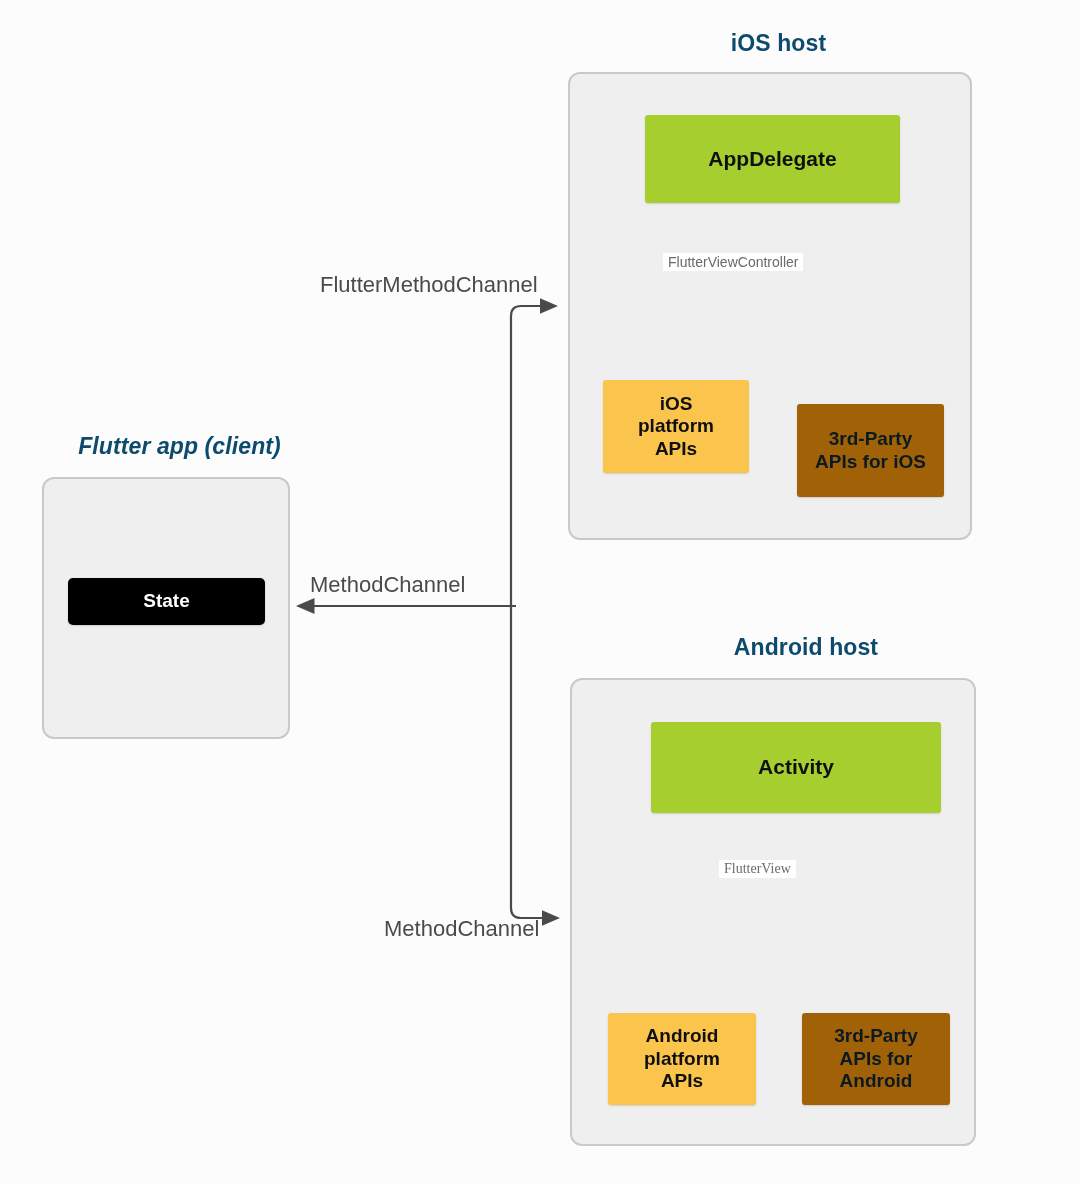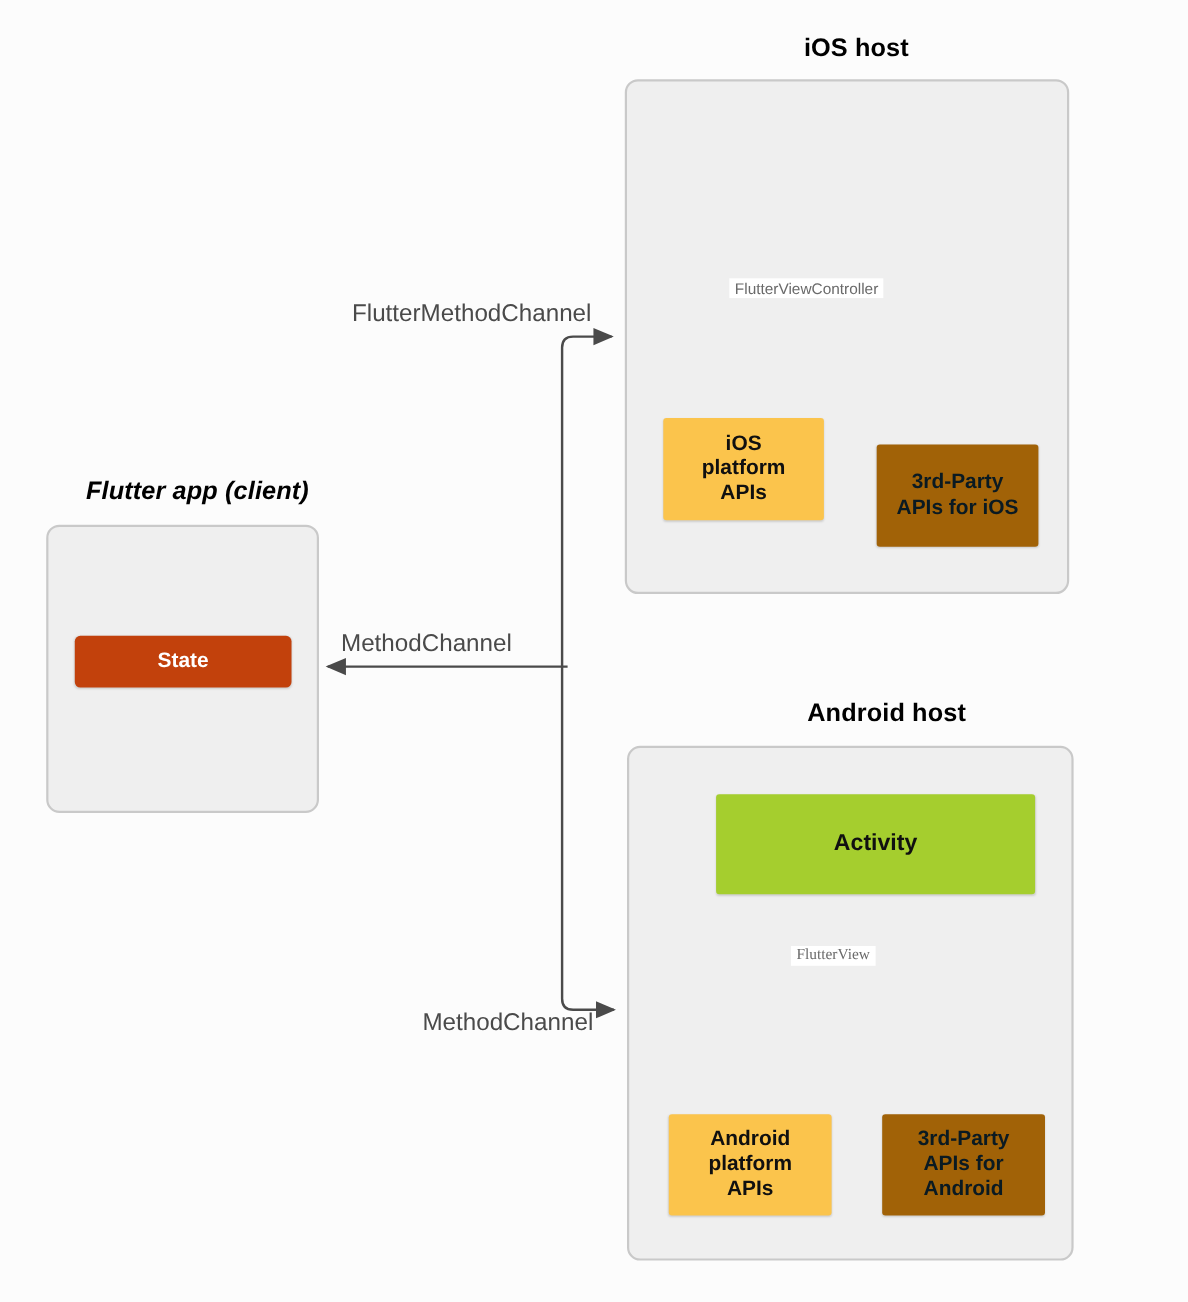--- a/index.html
+++ b/index.html
@@ -28,21 +28,21 @@
   }
   #ios-host-box   { left: 568px; top: 72px;  width: 404px; height: 468px; }
   #android-host-box { left: 570px; top: 678px; width: 406px; height: 468px; }
   #client-box     { left: 42px;  top: 477px; width: 248px; height: 262px; }
 
   
   .host-title {
     position: absolute;
     font-size: 23px;
     font-weight: bold;
-    color: #000000;
+    color: #0c4a6e;
     letter-spacing: 0.1px;
     white-space: nowrap;
     background: #fcfcfc;
     padding: 0 6px;
     text-align: center;
   }
   #ios-host-title     { left: 660px; top: 30px;  width: 225px; }
   #android-host-title { left: 684px; top: 634px; width: 232px; }
   #client-title       { left: 36px;  top: 433px; width: 275px; font-style: italic; }
 
@@ -55,21 +55,21 @@
     justify-content: center;
     text-align: center;
     border-radius: 3px;
     font-weight: bold;
     line-height: 1.18;
     box-shadow: 0 1px 2px rgba(0,0,0,0.14);
   }
   .node.green  { background: #a5ce2e; color: #101010; font-size: 21px; }
   .node.orange { background: #fbc44c; color: #101010; font-size: 19px; }
   .node.blue   { background: #a16207; color: #0a1a22; font-size: 19px; }
-  .node.purple { background: #c2410c; color: #ffffff; font-size: 19px; border-radius: 5px; }
+  .node.purple { background: #000000; color: #ffffff; font-size: 19px; border-radius: 5px; }
 
   #node-appdelegate { left: 645px; top: 115px; width: 255px; height: 88px; }
   #node-ios-platform-apis { left: 603px; top: 380px; width: 146px; height: 93px; }
   #node-3rd-party-ios     { left: 797px; top: 404px; width: 147px; height: 93px; }
 
   #node-activity { left: 651px; top: 722px; width: 290px; height: 91px; }
   #node-android-platform-apis { left: 608px; top: 1013px; width: 148px; height: 92px; }
   #node-3rd-party-android     { left: 802px; top: 1013px; width: 148px; height: 92px; }
 
   #node-state { left: 68px; top: 578px; width: 197px; height: 47px; }
@@ -147,20 +147,21 @@
   <div class="host-title" id="client-title">Flutter app (client)</div>
 
   <div class="host-box" id="client-box"></div>
 
   <div class="node purple" id="node-state">State</div>
 
   <div class="host-title" id="ios-host-title">iOS host</div>
 
   <div class="host-box" id="ios-host-box"></div>
 
+  <div class="node green" id="node-appdelegate">AppDelegate</div>
 
   <div class="edge-chip" id="label-flutterviewcontroller">FlutterViewController</div>
 
   <div class="node orange" id="node-ios-platform-apis">
     <span>iOS<br>platform<br>APIs</span>
   </div>
 
   <div class="node blue" id="node-3rd-party-ios">
     <span>3rd-Party<br>APIs for iOS</span>
   </div>

